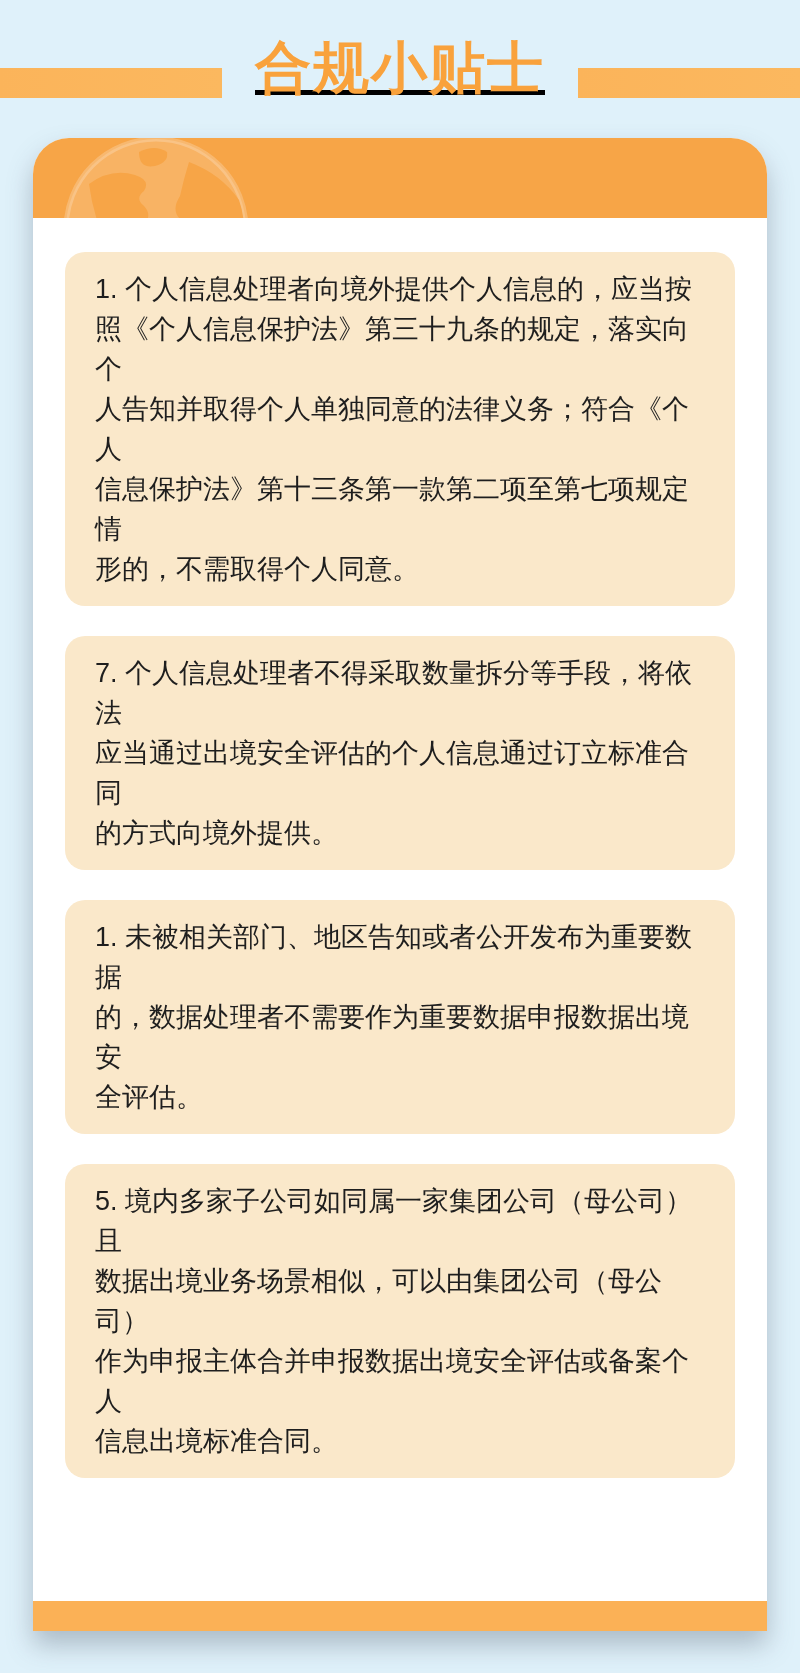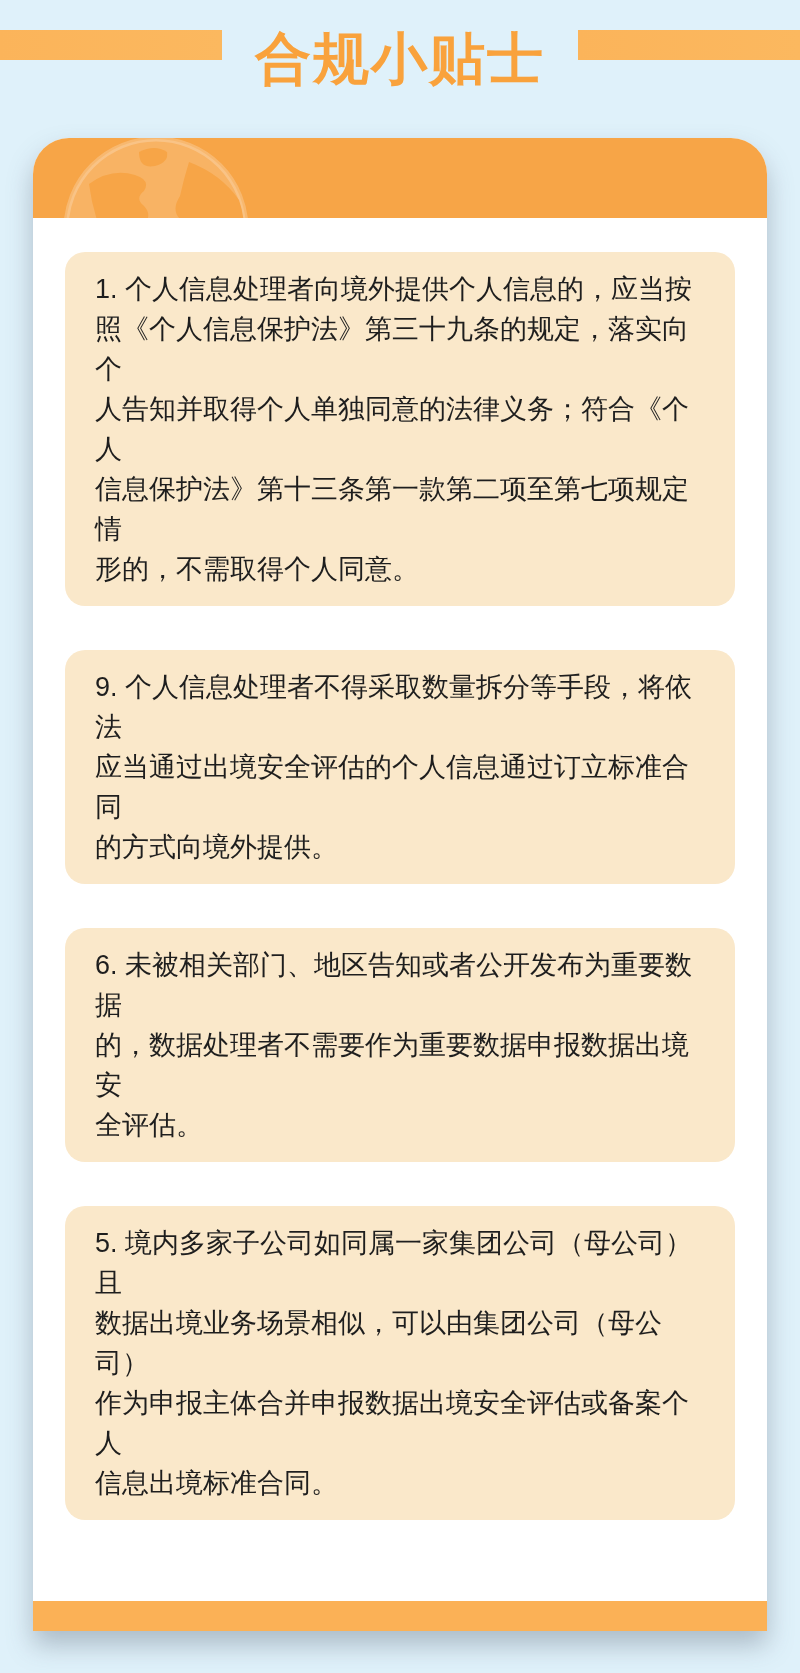--- a/index.html
+++ b/index.html
@@ -12,21 +12,22 @@
     background: #DFF1FA;
     overflow: hidden;
   }
 
   
   .title-row {
     position: absolute;
     top: 30px; left: 0; right: 0;
     height: 68px;
     display: flex;
-    align-items: flex-start;
+    align-items: flex-end;
+    text-decoration: underline;
   }
   .title-bar {
     width: 222px;
     height: 30px;
     background: linear-gradient(90deg, #FBB45A, #FBB85F);
     flex: 0 0 auto;
   }
   .page-title {
     margin: 0 auto;
     font-size: 56px;
@@ -60,21 +61,21 @@
     left: 28px;
     top: -4px;
   }
   .panel-body {
     box-sizing: border-box;
     height: 1383px;
     background: #FFFFFF;
     padding: 34px 32px 28px 32px;
     display: flex;
     flex-direction: column;
-    gap: 44px;
+    gap: 30px;
   }
   .tip-card {
     background: #FAE8CA;
     border-radius: 20px;
     padding: 17px 30px;
   }
   .tip-text {
     margin: 0;
     font-size: 27px;
     line-height: 40px;
@@ -116,26 +117,26 @@
 
     <div class="panel-body">
       <div class="tip-card">
         <p class="tip-text">1. 个人信息处理者向境外提供个人信息的，应当按
 照《个人信息保护法》第三十九条的规定，落实向个
 人告知并取得个人单独同意的法律义务；符合《个人
 信息保护法》第十三条第一款第二项至第七项规定情
 形的，不需取得个人同意。</p>
       </div>
       <div class="tip-card">
-        <p class="tip-text">9. 个人信息处理者不得采取数量拆分等手段，将依法
+        <p class="tip-text">7. 个人信息处理者不得采取数量拆分等手段，将依法
 应当通过出境安全评估的个人信息通过订立标准合同
 的方式向境外提供。</p>
       </div>
       <div class="tip-card">
-        <p class="tip-text">6. 未被相关部门、地区告知或者公开发布为重要数据
+        <p class="tip-text">1. 未被相关部门、地区告知或者公开发布为重要数据
 的，数据处理者不需要作为重要数据申报数据出境安
 全评估。</p>
       </div>
       <div class="tip-card">
         <p class="tip-text">5. 境内多家子公司如同属一家集团公司（母公司）且
 数据出境业务场景相似，可以由集团公司（母公司）
 作为申报主体合并申报数据出境安全评估或备案个人
 信息出境标准合同。</p>
       </div>
 

